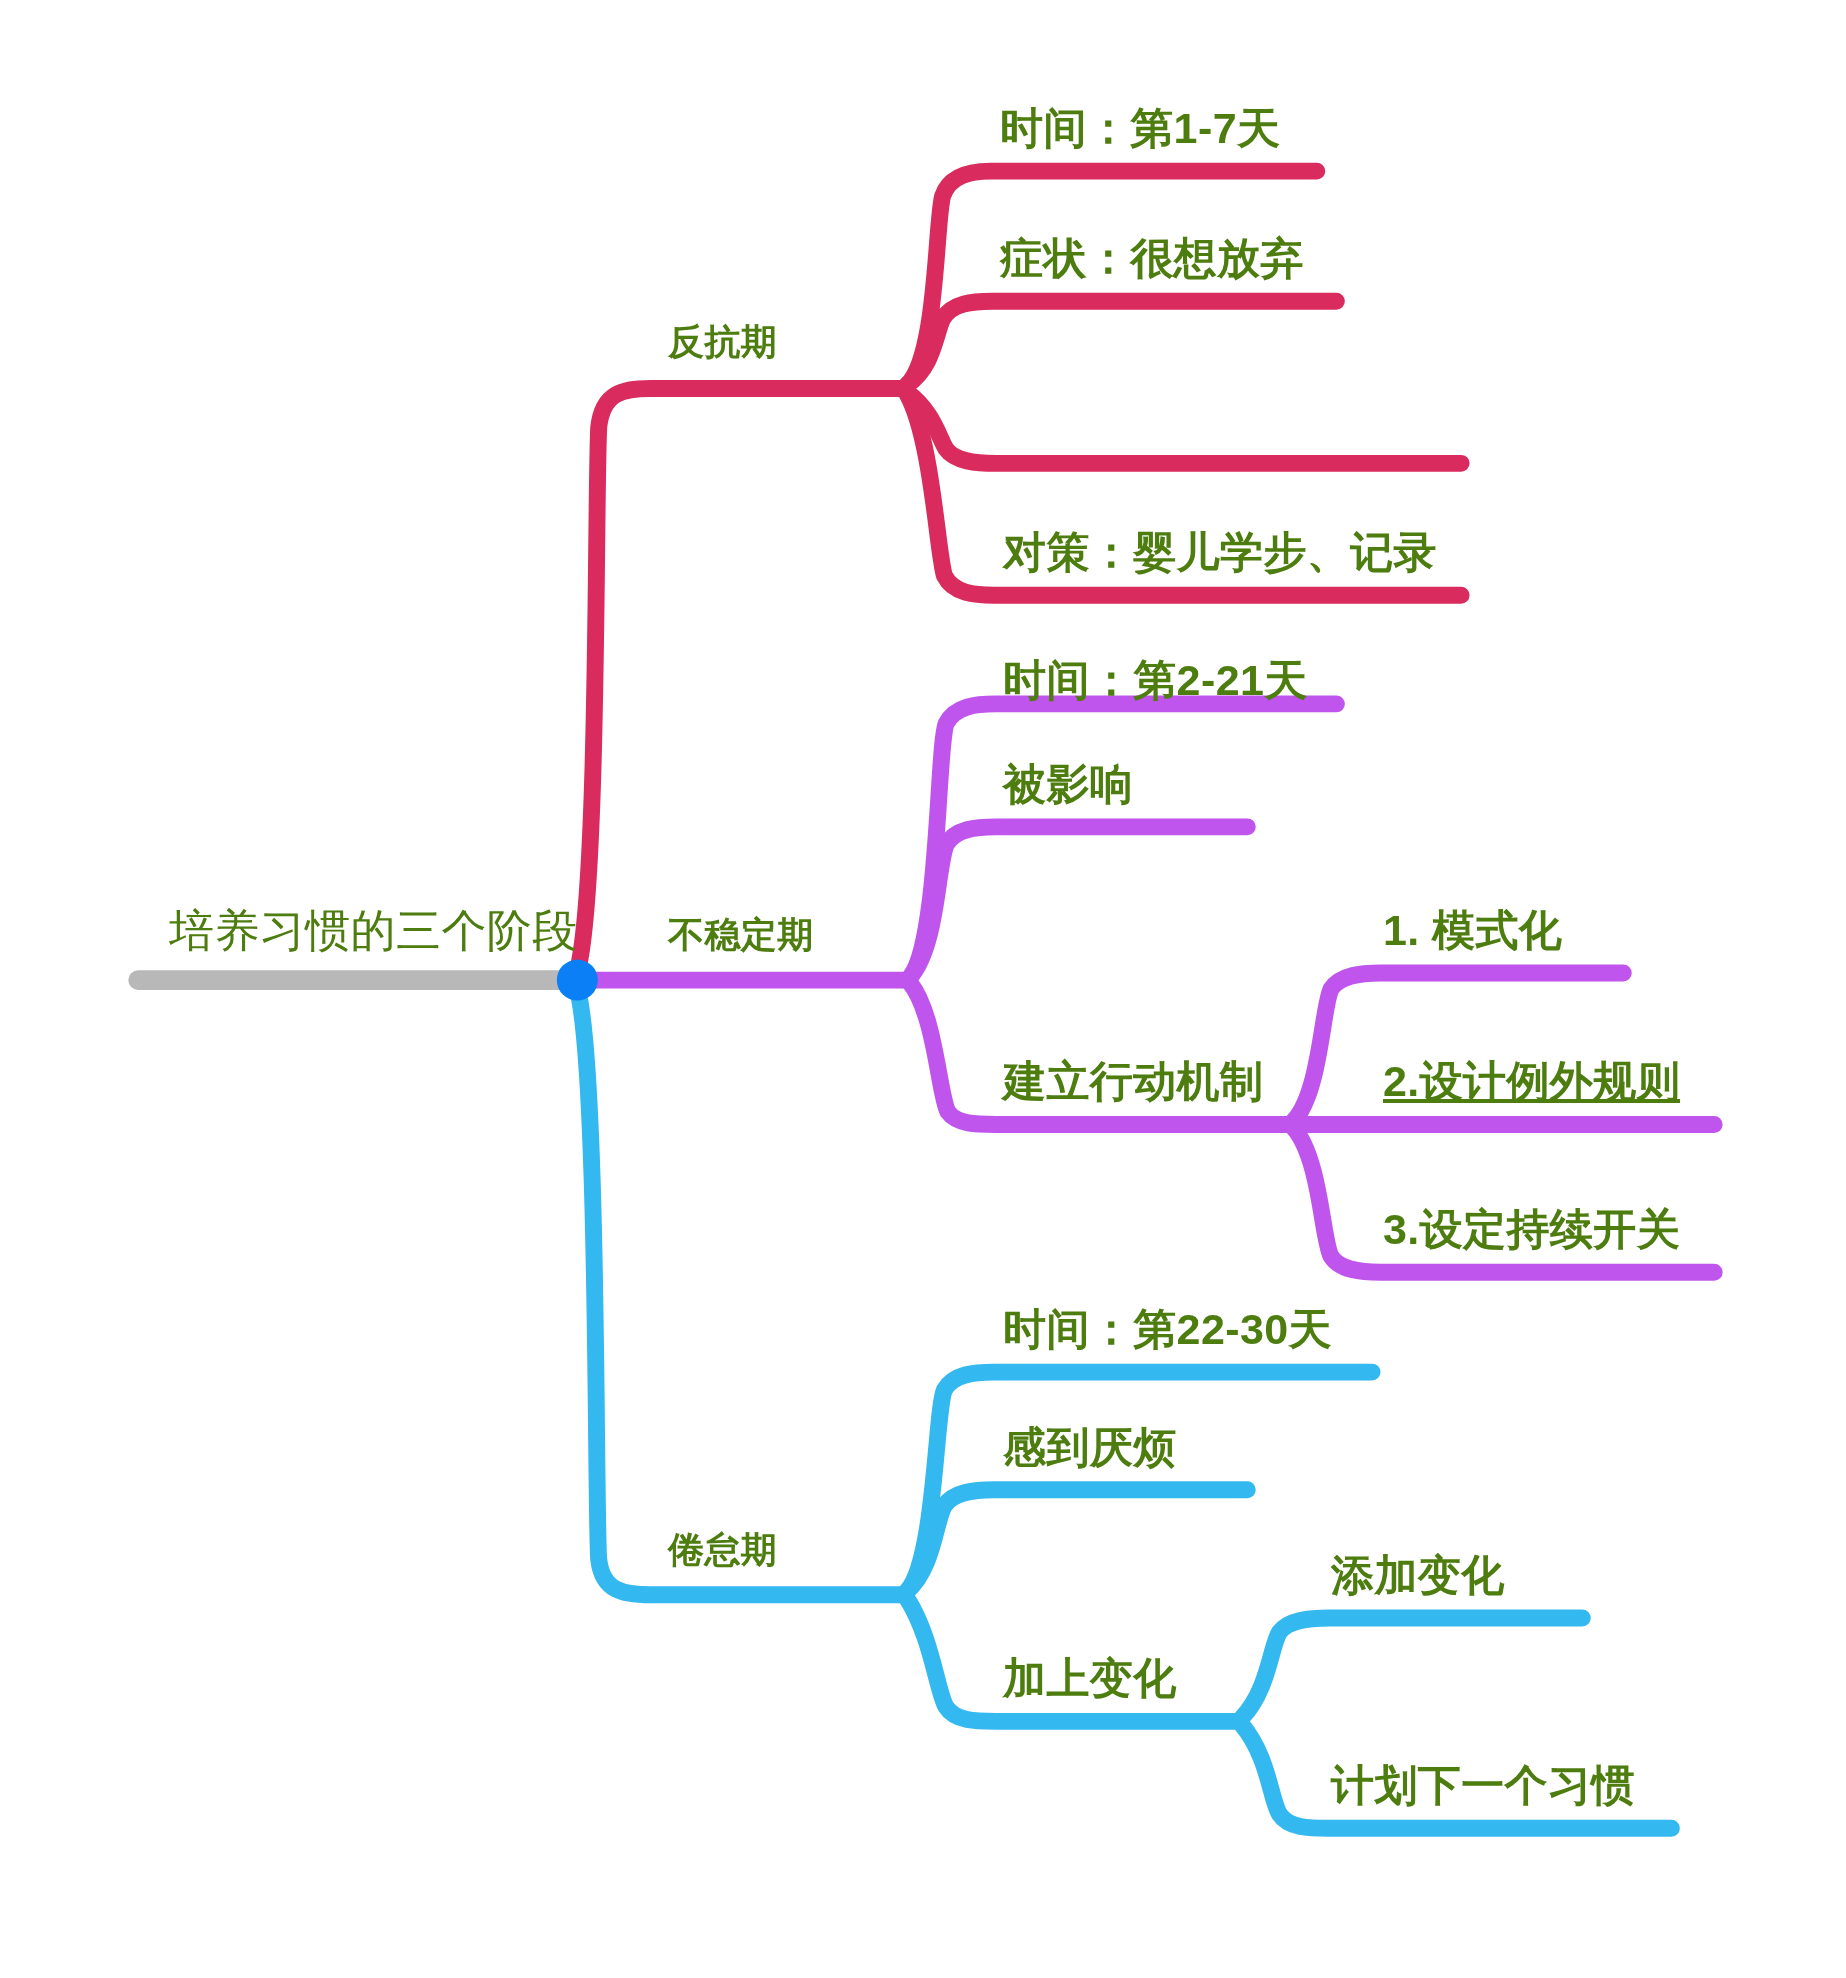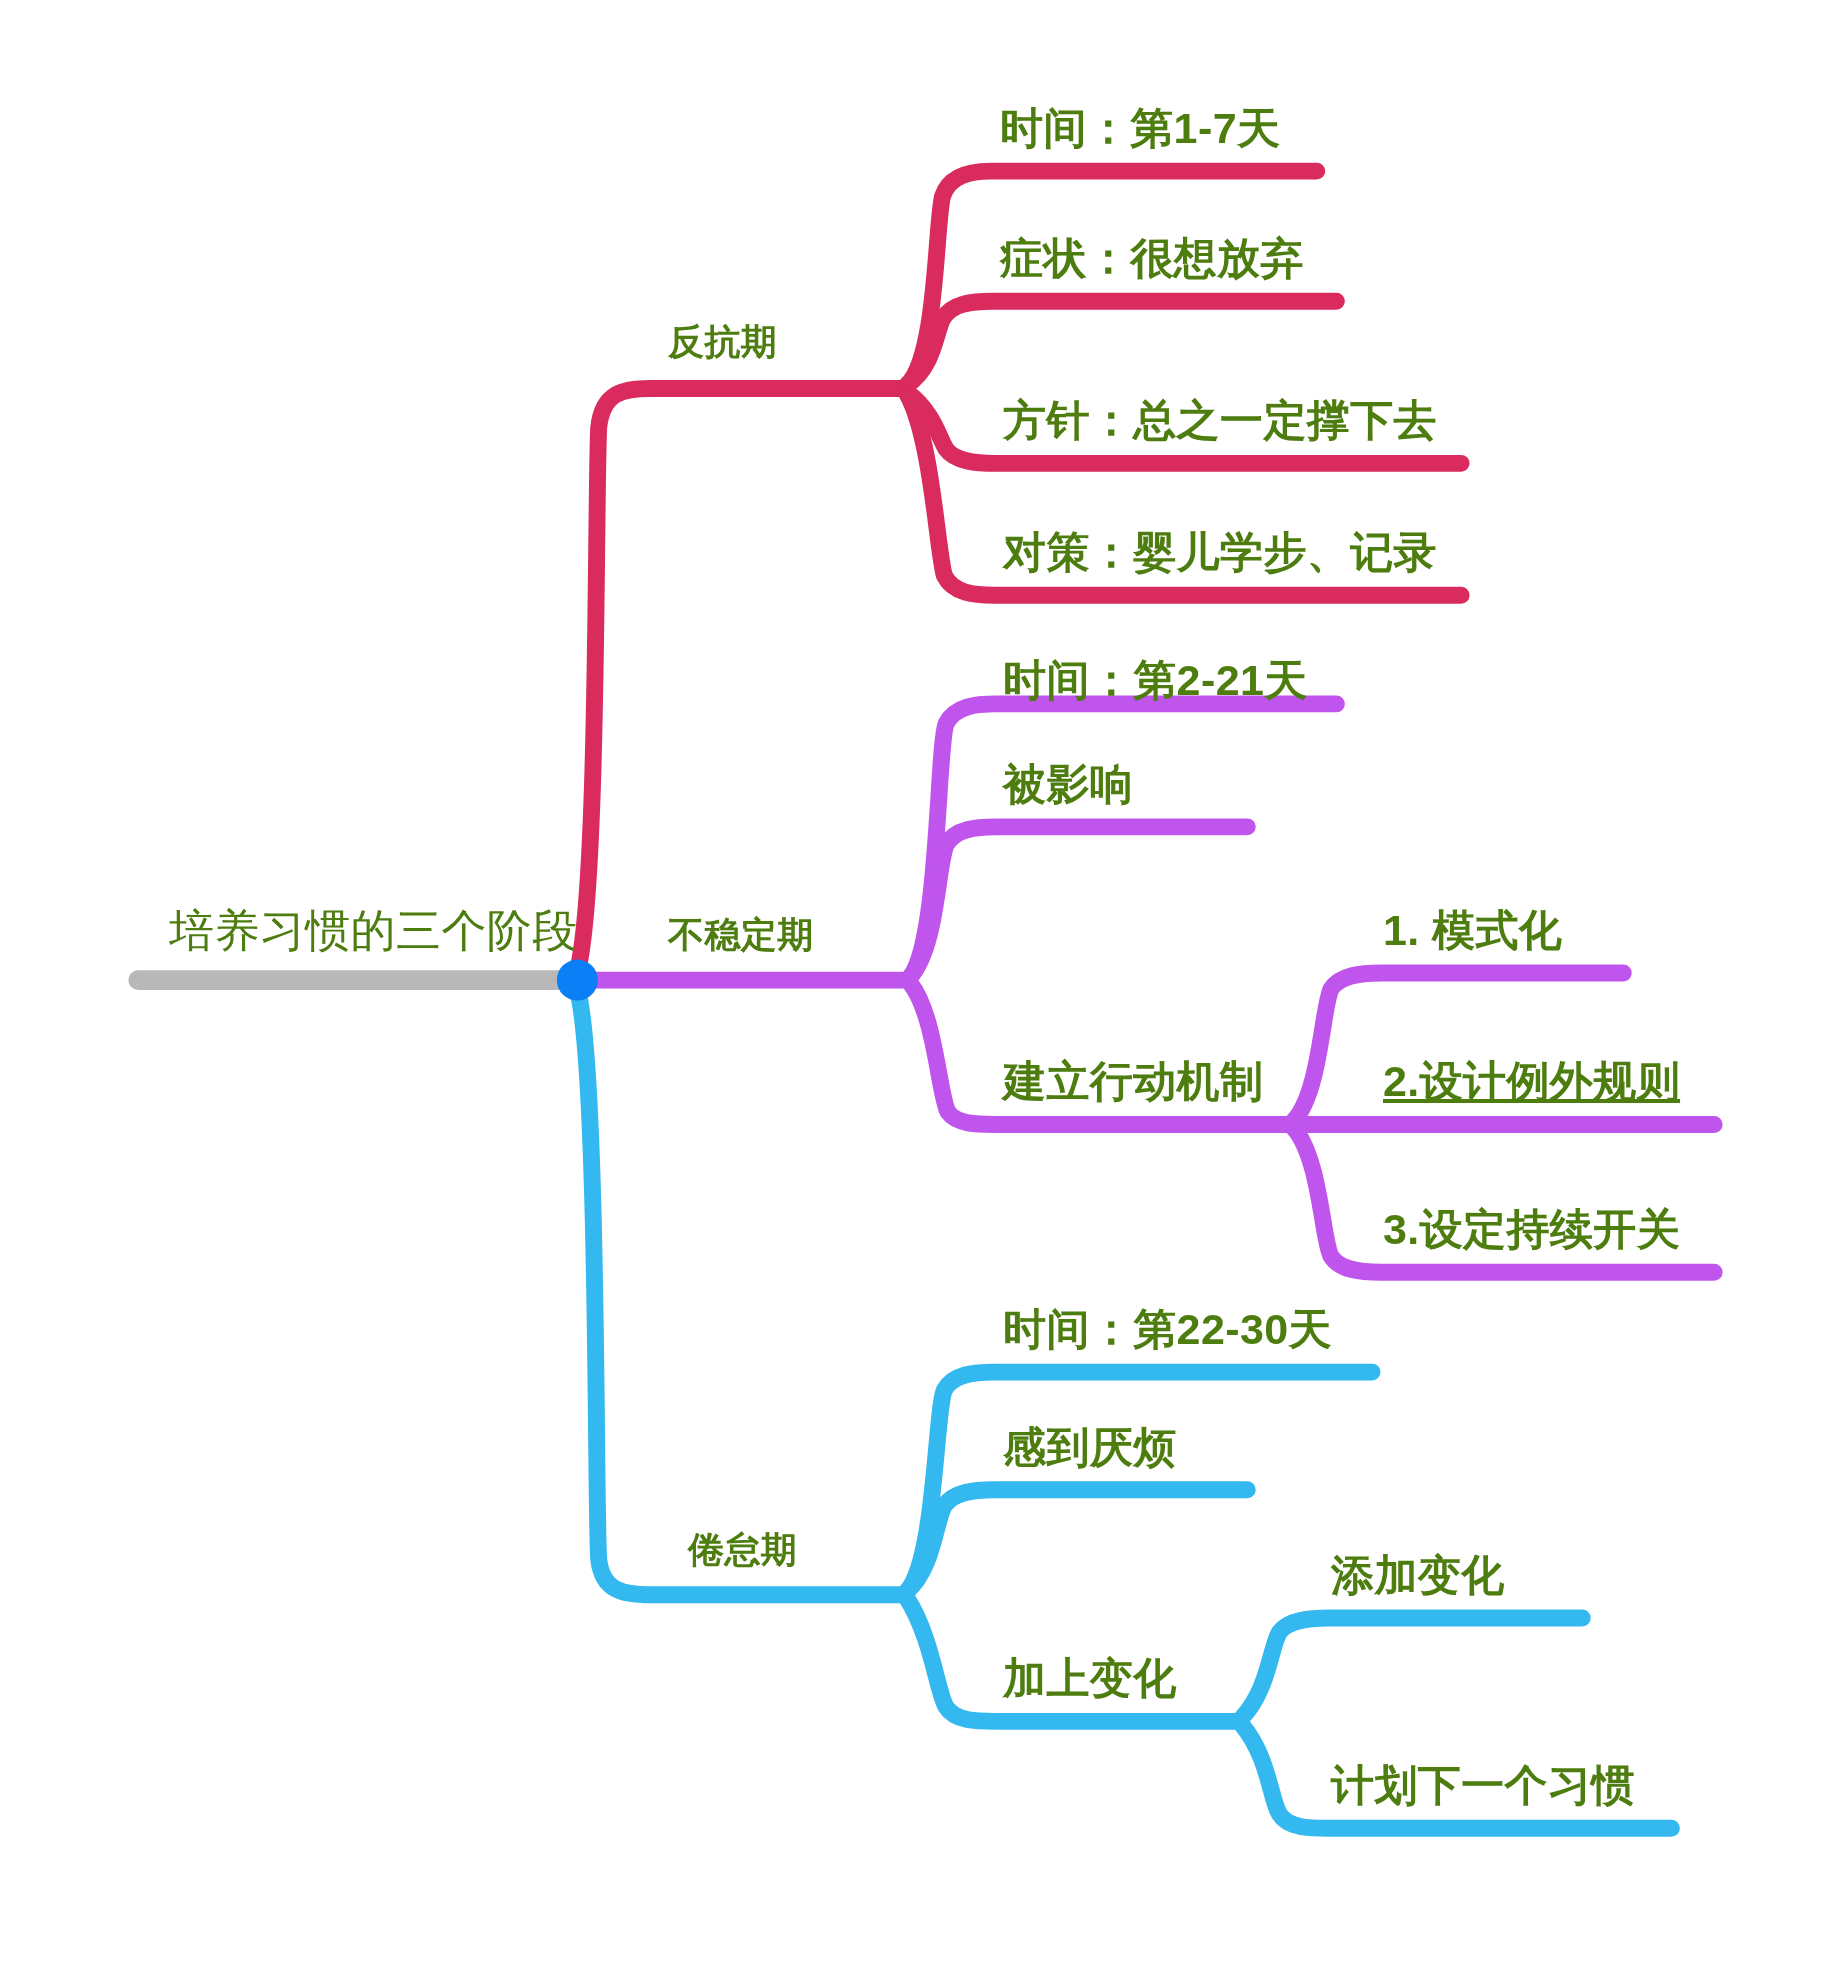--- a/index.html
+++ b/index.html
@@ -95,32 +95,31 @@
     <path d="M 1394 1936 C 1424 1972 1426 2020 1436 2036 C 1446 2052 1470 2052 1492 2052 L 1876 2052" stroke="#33b8f0" stroke-width="19" fill="none" stroke-linecap="round"></path>
 
     <circle cx="648" cy="1100" r="23" fill="#0b7ff5"></circle>
   </svg>
 
   <div class="node-label lvl-root" style="left:169px; top:953px;">培养习惯的三个阶段</div>
 
   <div class="node-label lvl-1" style="left:668px; top:360px;">反抗期</div>
   <div class="node-label lvl-2" style="left:1000px; top:150px;">时间：第1-7天</div>
   <div class="node-label lvl-2" style="left:1000px; top:280px;">症状：很想放弃</div>
-  <div class="node-label lvl-2" style="left:1003px; top:442px;">方针：总之一定撑下去</div>
   <div class="node-label lvl-2" style="left:1003px; top:574px;">对策：婴儿学步、记录</div>
 
   <div class="node-label lvl-1" style="left:668px; top:953px;">不稳定期</div>
   <div class="node-label lvl-2" style="left:1003px; top:702px;">时间：第2-21天</div>
   <div class="node-label lvl-2" style="left:1003px; top:806px;">被影响</div>
   <div class="node-label lvl-2" style="left:1003px; top:1103px;">建立行动机制</div>
   <div class="node-label lvl-3" style="left:1383px; top:952px;">1. 模式化</div>
   <div class="node-label lvl-3" style="left:1383px; top:1103px;text-decoration:underline;">2.设计例外规则</div>
   <div class="node-label lvl-3" style="left:1383px; top:1251px;">3.设定持续开关</div>
 
-  <div class="node-label lvl-1" style="left:668px; top:1568px;margin-left:20px;">倦怠期</div>
+  <div class="node-label lvl-1" style="left:668px; top:1568px;">倦怠期</div>
   <div class="node-label lvl-2" style="left:1003px; top:1351px;">时间：第22-30天</div>
   <div class="node-label lvl-2" style="left:1003px; top:1469px;">感到厌烦</div>
   <div class="node-label lvl-2" style="left:1003px; top:1700px;">加上变化</div>
   <div class="node-label lvl-3" style="left:1331px; top:1597px;">添加变化</div>
   <div class="node-label lvl-3" style="left:1331px; top:1807px;">计划下一个习惯</div>
 
 </div>
 
 
 </body></html>

